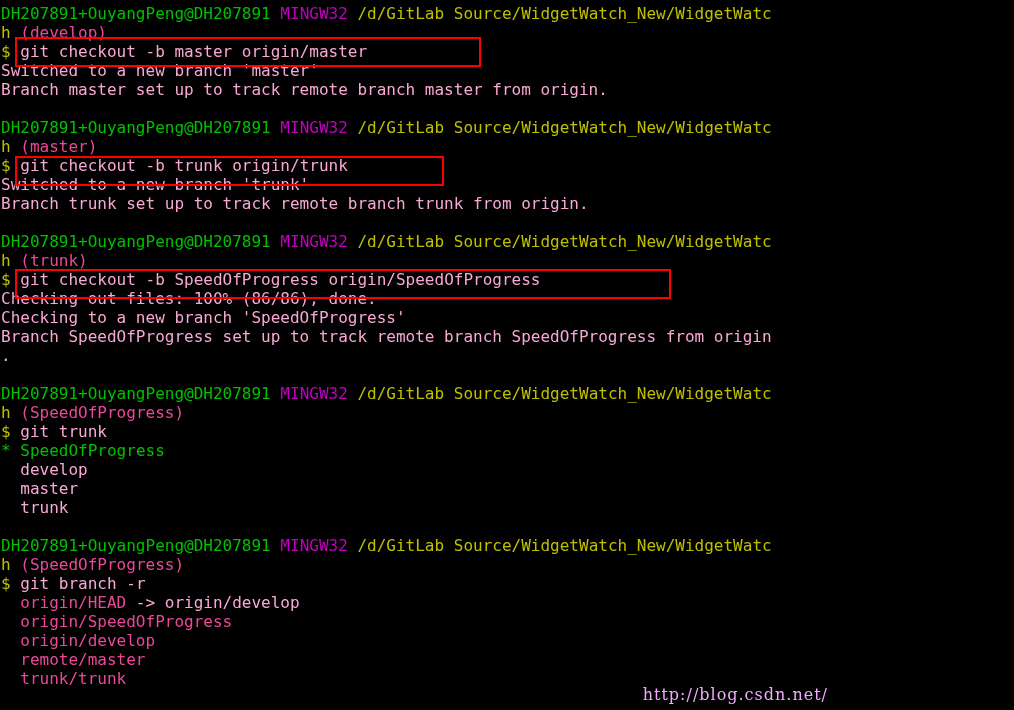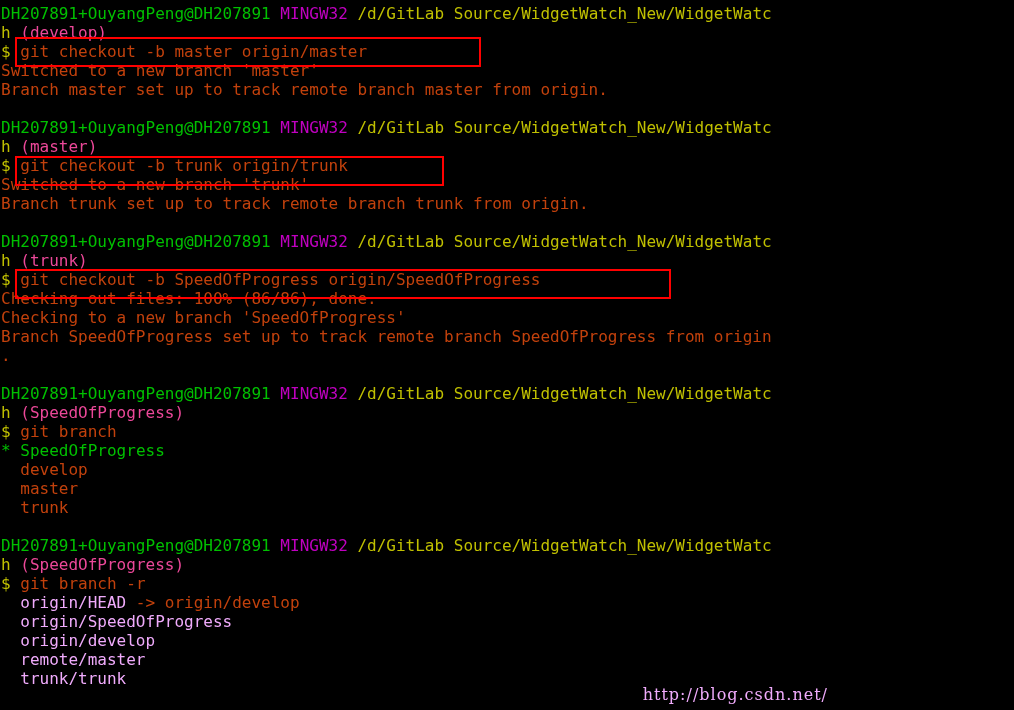--- a/index.html
+++ b/index.html
@@ -36,22 +36,22 @@
     color: #c8c8c8;
   }
 
   .blank { height: 19px; }
 
   
   .c-green   { color: #00c000; }
   .c-magenta { color: #c000c0; }
   .c-yellow  { color: #c0c000; }
   .c-cyan    { color: #ec4899; }
-  .c-white   { color: #c2410c; }
-  .c-red     { color: #f0abfc; }
+  .c-white   { color: #f9a8d4; }
+  .c-red     { color: #ec4899; }
   .c-brgreen { color: #00c000; }
 
   
   .annot-box {
     position: absolute;
     border: 2px solid #ff0000;
     box-sizing: border-box;
     pointer-events: none;
     background: transparent;
   }
@@ -90,21 +90,21 @@
   <div class="line"><span class="c-yellow">h</span><span> </span><span class="c-cyan">(trunk)</span></div>
   <div class="line"><span class="c-yellow">$</span><span> </span><span class="c-white">git checkout -b SpeedOfProgress origin/SpeedOfProgress</span></div>
   <div class="line c-white">Checking out files: 100% (86/86), done.</div>
   <div class="line c-white">Checking to a new branch 'SpeedOfProgress'</div>
   <div class="line c-white">Branch SpeedOfProgress set up to track remote branch SpeedOfProgress from origin</div>
   <div class="line c-white">.</div>
   <div class="blank"></div>
 
   <div class="line"><span class="c-green">DH207891+OuyangPeng@DH207891</span><span> </span><span class="c-magenta">MINGW32</span><span> </span><span class="c-yellow">/d/GitLab Source/WidgetWatch_New/WidgetWatc</span></div>
   <div class="line"><span class="c-yellow">h</span><span> </span><span class="c-cyan">(SpeedOfProgress)</span></div>
-  <div class="line"><span class="c-yellow">$</span><span> </span><span class="c-white">git branch</span></div>
+  <div class="line"><span class="c-yellow">$</span><span> </span><span class="c-white">git trunk</span></div>
   <div class="line"><span class="c-brgreen">*</span><span> </span><span class="c-brgreen">SpeedOfProgress</span></div>
   <div class="line c-white">  develop</div>
   <div class="line c-white">  master</div>
   <div class="line c-white">  trunk</div>
   <div class="blank"></div>
 
   <div class="line"><span class="c-green">DH207891+OuyangPeng@DH207891</span><span> </span><span class="c-magenta">MINGW32</span><span> </span><span class="c-yellow">/d/GitLab Source/WidgetWatch_New/WidgetWatc</span></div>
   <div class="line"><span class="c-yellow">h</span><span> </span><span class="c-cyan">(SpeedOfProgress)</span></div>
   <div class="line"><span class="c-yellow">$</span><span> </span><span class="c-white">git branch -r</span></div>
   <div class="line"><span>  </span><span class="c-red">origin/HEAD</span><span class="c-white"> -&gt; origin/develop</span></div>

